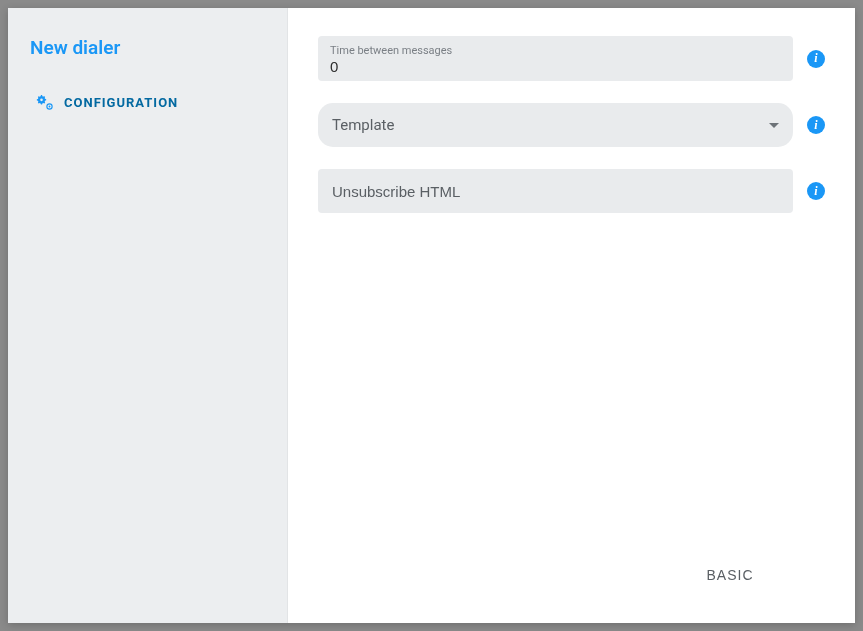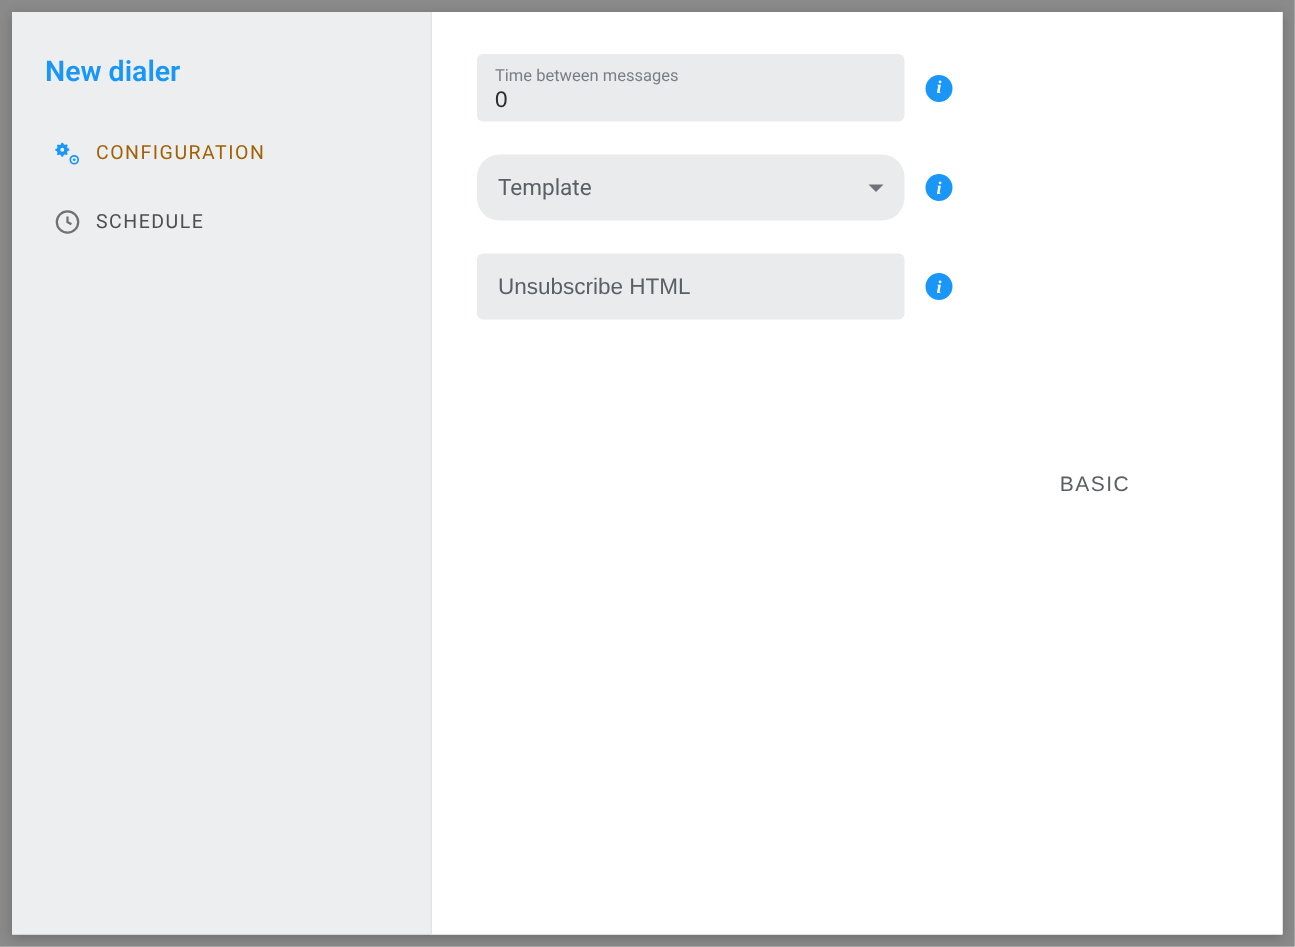--- a/index.html
+++ b/index.html
@@ -33,31 +33,31 @@
     align-items: center;
     gap: 10px;
     padding: 14px 22px 14px 28px;
     cursor: pointer;
     color: #4f4f4f;
     font-size: 13px;
     letter-spacing: 1px;
     text-transform: uppercase;
   }
   .nav-item.active {
-    color: #a16207;
-    font-weight: 400;
+    color: #0369a1;
+    font-weight: 700;
   }
   .nav-item .icon { width: 18px; height: 18px; display: inline-flex; align-items: center; justify-content: center; color:#707070; }
   .nav-item.active .icon { color: #1a97f6; }
   .nav-item svg { width: 18px; height: 18px; }
   .main {
     flex: 1;
     background: #fff;
     display: flex;
-    flex-direction: row;
+    flex-direction: column;
     padding: 28px 30px 16px 30px;
   }
   .form-area { flex: 1; }
   .field-row {
     display: flex;
     align-items: center;
     gap: 14px;
     margin-bottom: 22px;
   }
   .field {
@@ -172,29 +172,20 @@
       <span class="icon">
         <svg viewBox="0 0 24 24" fill="currentColor">
           <path d="M9.5 2l.8 2.1c.6.2 1.1.5 1.6.8l2.1-.9 1.4 1.4-.9 2.1c.3.5.6 1 .8 1.6l2.1.8v2l-2.1.8c-.2.6-.5 1.1-.8 1.6l.9 2.1-1.4 1.4-2.1-.9c-.5.3-1 .6-1.6.8L9.5 20h-2l-.8-2.1c-.6-.2-1.1-.5-1.6-.8l-2.1.9L1.6 16.6l.9-2.1c-.3-.5-.6-1-.8-1.6L-.4 12.1v-2l2.1-.8c.2-.6.5-1.1.8-1.6L1.6 5.6 3 4.2l2.1.9c.5-.3 1-.6 1.6-.8L7.5 2h2zM8.5 8.5a2.5 2.5 0 100 5 2.5 2.5 0 000-5z" transform="scale(0.7) translate(2,2)"></path>
           <circle cx="18" cy="18" r="3.5" fill="none" stroke="currentColor" stroke-width="1.5"></circle>
           <circle cx="18" cy="18" r="1.2"></circle>
         </svg>
       </span>
       <span>CONFIGURATION</span>
     </div>
 
-    <div class="nav-item">
-      <span class="icon">
-        <svg viewBox="0 0 24 24" fill="none" stroke="currentColor" stroke-width="2">
-          <circle cx="12" cy="12" r="9.5"></circle>
-          <polyline points="12,7 12,12 15.5,14"></polyline>
-        </svg>
-      </span>
-      <span>SCHEDULE</span>
-    </div>
   </aside>
 
   <section class="main">
     <div class="form-area">
 
       <div class="field-row">
         <div class="field">
           <span class="float-label">Time between messages</span>
           <input type="text" value="0" style="">
         </div>

